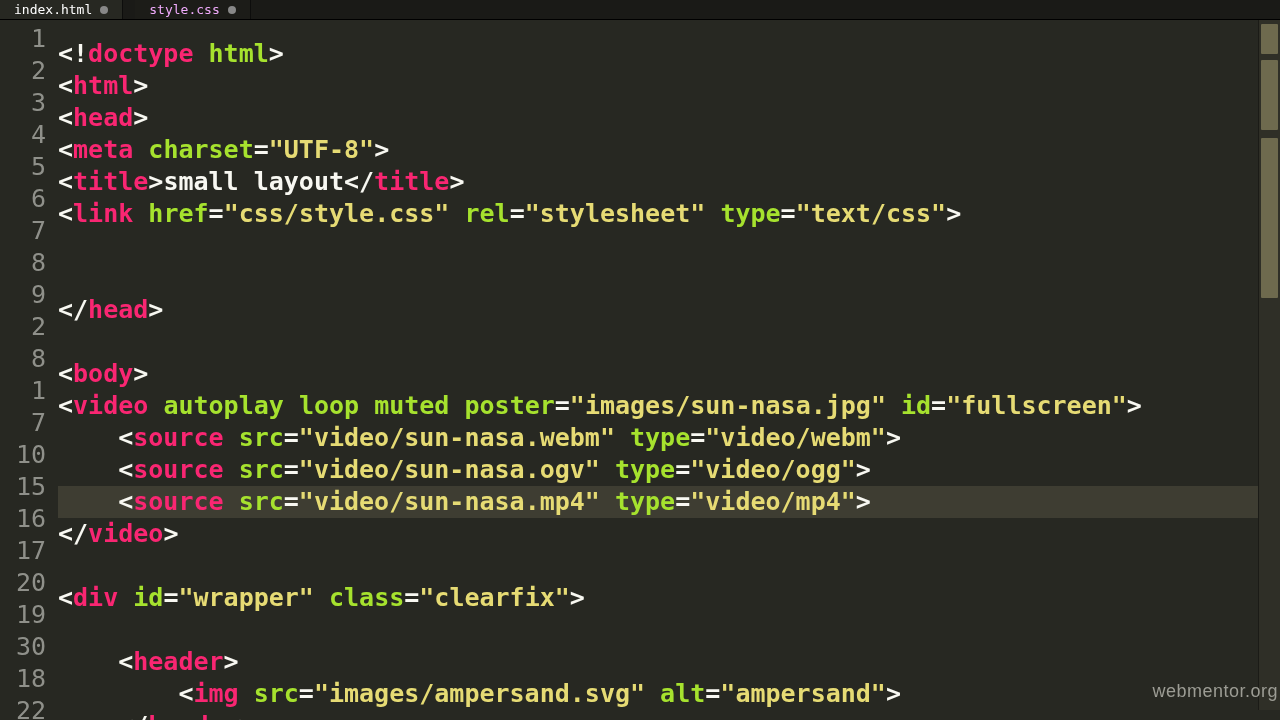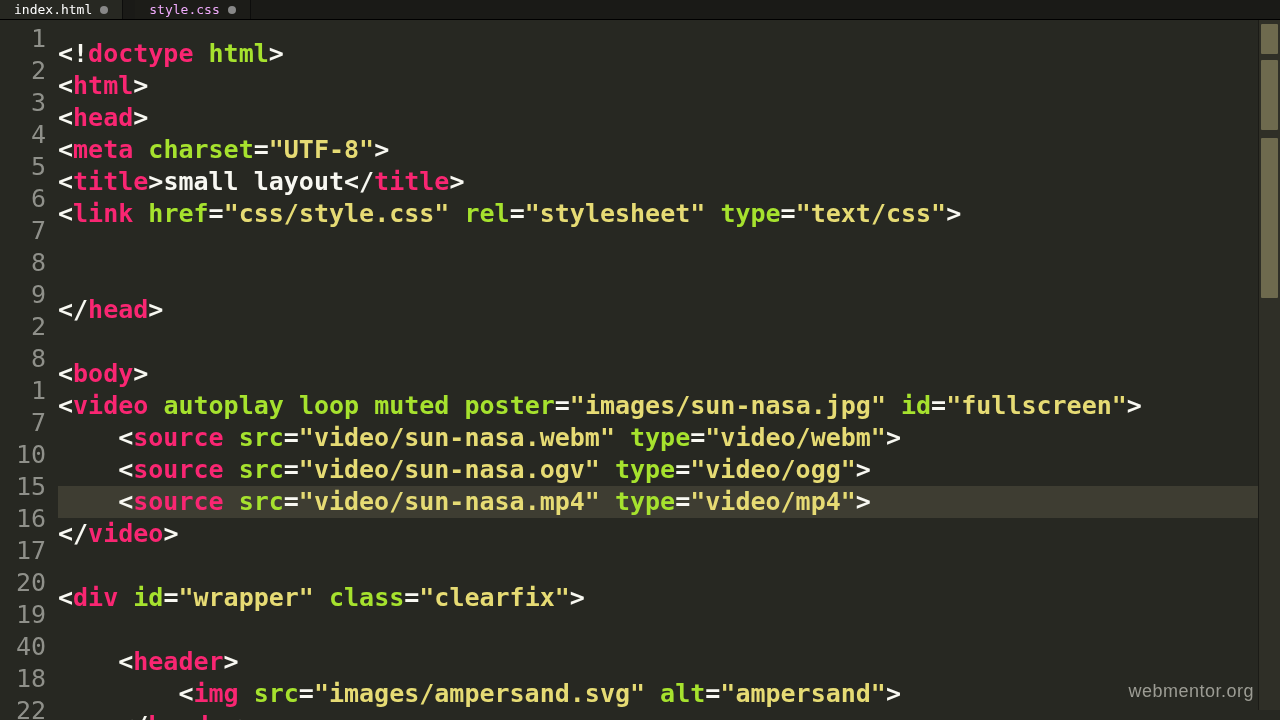--- a/index.html
+++ b/index.html
@@ -15,21 +15,21 @@
   .code { flex: 1; padding-top: 18px; font-size: 25px; line-height: 32px; white-space: pre; color: #f8f8f2; font-weight: 600; }
   .code .line { height: 32px; }
   .code .line.hl { background: #3e3d32; }
   .p  { color: #f8f8f2; }   
   .t  { color: #f92672; }   
   .a  { color: #a6e22e; }   
   .s  { color: #e6db74; }   
   .ul { }
   .minimap { width: 22px; background: #2f2f27; border-left: 1px solid #1b1b17; position: relative; }
   .minimap .blob { position: absolute; left: 2px; right: 2px; background: #6e6a4e; border-radius: 1px; }
-  .watermark { position: absolute; right: 26px; bottom: 8px; color: #9c9c94; font-size: 18px; font-family: sans-serif; letter-spacing: 0.5px; }
+  .watermark { position: absolute; right: 2px; bottom: 8px; color: #9c9c94; font-size: 18px; font-family: sans-serif; letter-spacing: 0.5px; }
 </style>
 </head>
 <body>
 
 <div class="tabs">
   <div class="tab active">
     <span>index.html</span>
     <span class="dirty-dot"></span>
   </div>
   <div class="tab inactive">
@@ -52,21 +52,21 @@
       <div>2</div>
       <div>8</div>
       <div>1</div>
       <div>7</div>
       <div>10</div>
       <div>15</div>
       <div>16</div>
       <div>17</div>
       <div>20</div>
       <div>19</div>
-      <div>40</div>
+      <div>30</div>
       <div>18</div>
       <div>22</div>
     </div>
   <div class="code" id="code"><div class="line"><span class="p">&lt;!</span><span class="t">doctype</span><span class="p"> </span><span class="a">html</span><span class="p">&gt;</span></div><div class="line"><span class="p">&lt;</span><span class="t">html</span><span class="p">&gt;</span></div><div class="line"><span class="p">&lt;</span><span class="t">head</span><span class="p">&gt;</span></div><div class="line"><span class="p">&lt;</span><span class="t">meta</span><span class="p"> </span><span class="a">charset</span><span class="p">=</span><span class="s">"UTF-8"</span><span class="p">&gt;</span></div><div class="line"><span class="p">&lt;</span><span class="t">title</span><span class="p">&gt;small layout&lt;/</span><span class="t">title</span><span class="p">&gt;</span></div><div class="line"><span class="p">&lt;</span><span class="t">link</span><span class="p"> </span><span class="a">href</span><span class="p">=</span><span class="s">"css/style.css"</span><span class="p"> </span><span class="a">rel</span><span class="p">=</span><span class="s">"stylesheet"</span><span class="p"> </span><span class="a">type</span><span class="p">=</span><span class="s">"text/css"</span><span class="p">&gt;</span></div><div class="line">&nbsp;</div><div class="line">&nbsp;</div><div class="line"><span class="p">&lt;/</span><span class="t">head</span><span class="p">&gt;</span></div><div class="line">&nbsp;</div><div class="line"><span class="p">&lt;</span><span class="t">body</span><span class="p">&gt;</span></div><div class="line"><span class="p">&lt;</span><span class="t ul">video</span><span class="p"> </span><span class="a">autoplay</span><span class="p"> </span><span class="a">loop</span><span class="p"> </span><span class="a">muted</span><span class="p"> </span><span class="a">poster</span><span class="p">=</span><span class="s">"images/sun-nasa.jpg"</span><span class="p"> </span><span class="a">id</span><span class="p">=</span><span class="s">"fullscreen"</span><span class="p">&gt;</span></div><div class="line"><span class="p">    &lt;</span><span class="t">source</span><span class="p"> </span><span class="a">src</span><span class="p">=</span><span class="s">"video/sun-nasa.webm"</span><span class="p"> </span><span class="a">type</span><span class="p">=</span><span class="s">"video/webm"</span><span class="p">&gt;</span></div><div class="line"><span class="p">    &lt;</span><span class="t">source</span><span class="p"> </span><span class="a">src</span><span class="p">=</span><span class="s">"video/sun-nasa.ogv"</span><span class="p"> </span><span class="a">type</span><span class="p">=</span><span class="s">"video/ogg"</span><span class="p">&gt;</span></div><div class="line hl"><span class="p">    &lt;</span><span class="t">source</span><span class="p"> </span><span class="a">src</span><span class="p">=</span><span class="s">"video/sun-nasa.mp4"</span><span class="p"> </span><span class="a">type</span><span class="p">=</span><span class="s">"video/mp4"</span><span class="p">&gt;</span></div><div class="line"><span class="p">&lt;/</span><span class="t ul">video</span><span class="p">&gt;</span></div><div class="line">&nbsp;</div><div class="line"><span class="p">&lt;</span><span class="t">div</span><span class="p"> </span><span class="a">id</span><span class="p">=</span><span class="s">"wrapper"</span><span class="p"> </span><span class="a">class</span><span class="p">=</span><span class="s">"clearfix"</span><span class="p">&gt;</span></div><div class="line">&nbsp;</div><div class="line"><span class="p">    &lt;</span><span class="t">header</span><span class="p">&gt;</span></div><div class="line"><span class="p">        &lt;</span><span class="t">img</span><span class="p"> </span><span class="a">src</span><span class="p">=</span><span class="s">"images/ampersand.svg"</span><span class="p"> </span><span class="a">alt</span><span class="p">=</span><span class="s">"ampersand"</span><span class="p">&gt;</span></div><div class="line"><span class="p">    &lt;/</span><span class="t">header</span><span class="p">&gt;</span></div></div>
   <div class="minimap">
     <div class="blob" style="top:4px;height:30px;"></div>
     <div class="blob" style="top:40px;height:70px;"></div>
     <div class="blob" style="top:118px;height:160px;"></div>
   </div>
   <div class="watermark">webmentor.org</div>

